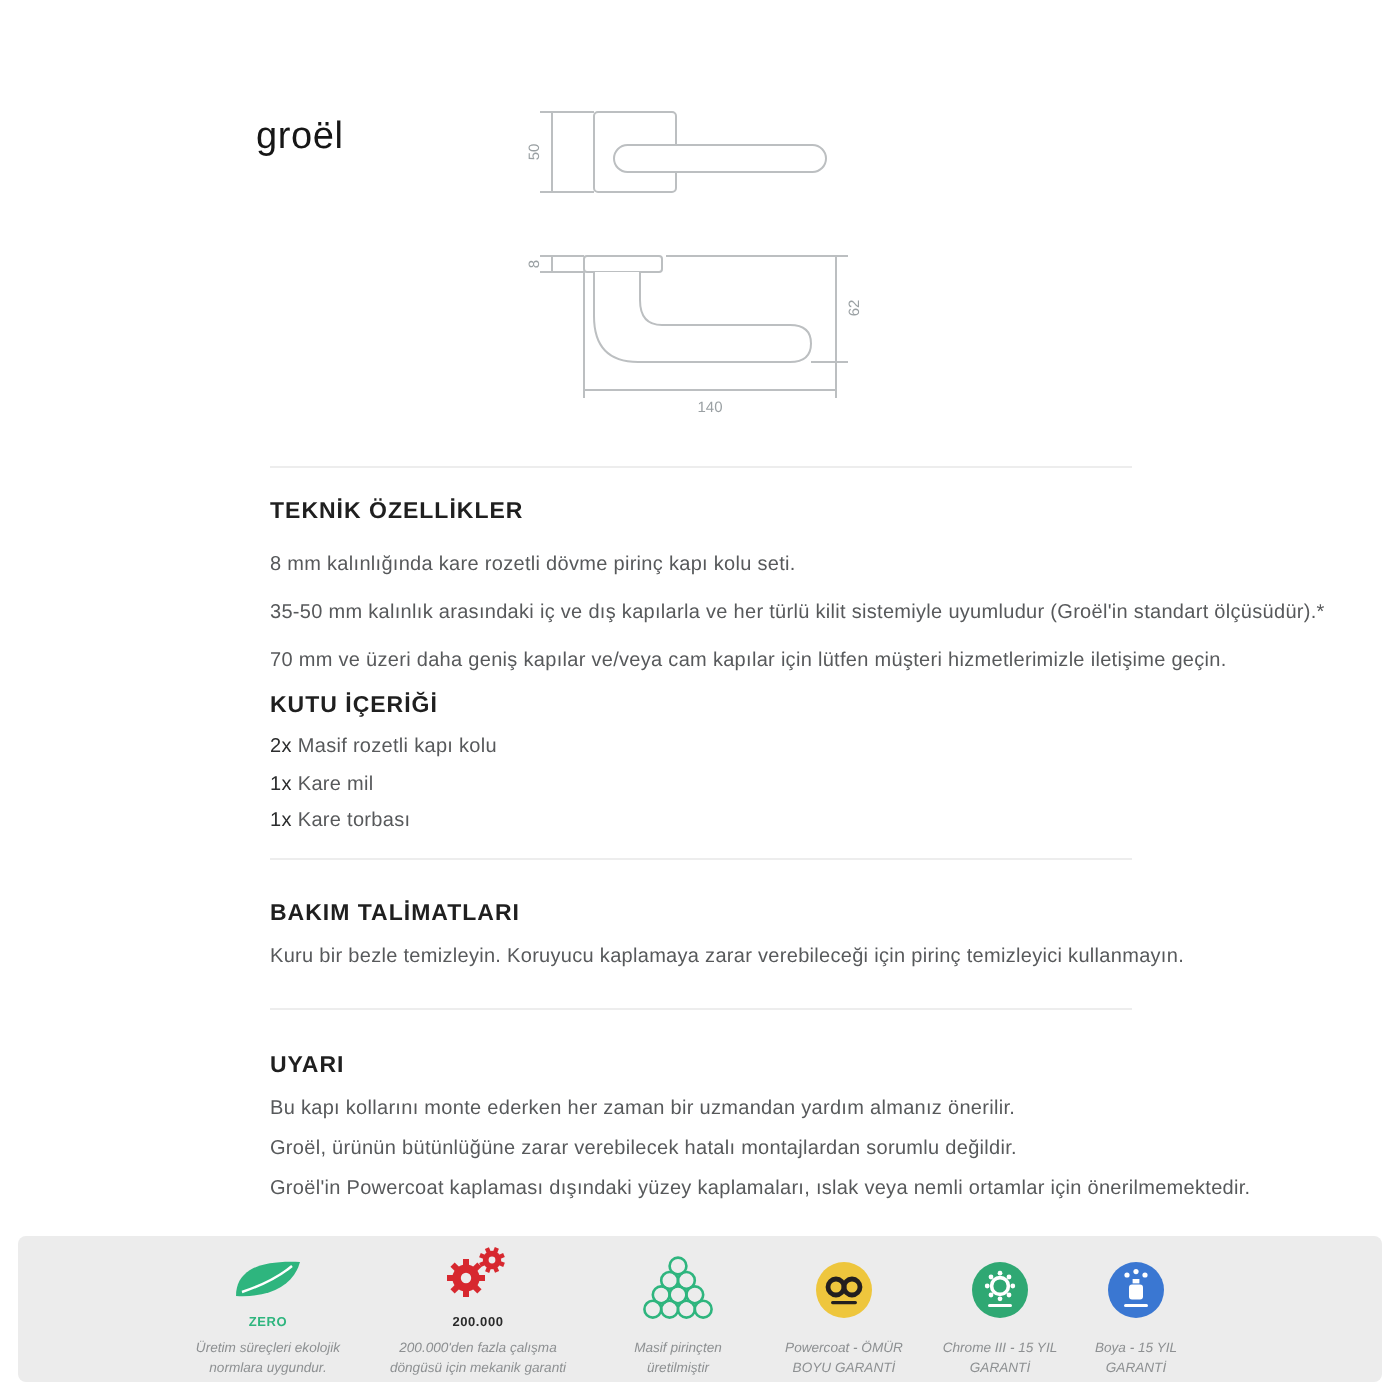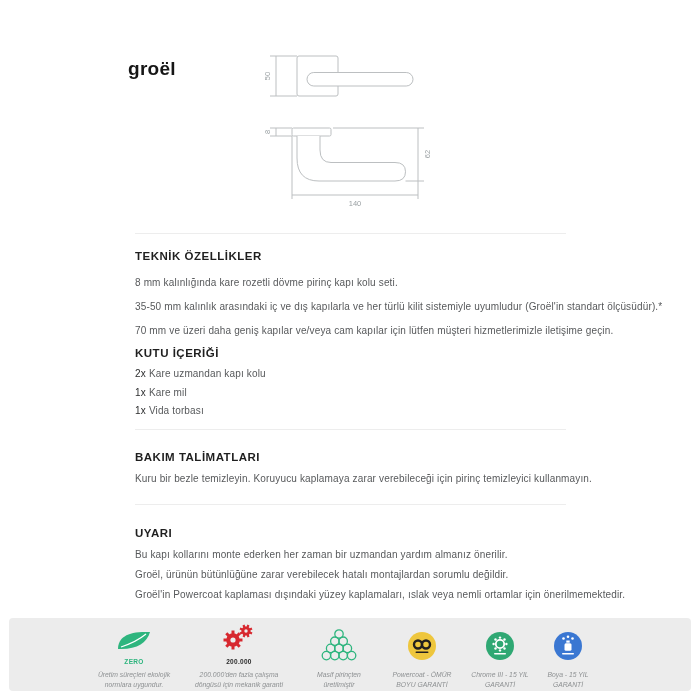--- a/index.html
+++ b/index.html
@@ -1,21 +1,21 @@
 <!DOCTYPE html>
 <html><head>
 <meta charset="utf-8">
 <style>
   html,body{margin:0;padding:0;background:#fff;}
   .page{
     position:relative;width:700px;height:700px;background:#ffffff;
     font-family:"Liberation Sans",sans-serif;overflow:hidden;
   }
   
-  .logo{position:absolute;left:128px;top:58px;font-size:19px;font-weight:bold;
+  .logo{position:absolute;left:128px;top:58px;font-size:19px;font-weight:normal;
         letter-spacing:.3px;color:#161616;}
   
   .drawing{position:absolute;left:253px;top:42px;}
   .drawing text{font-family:"Liberation Sans",sans-serif;font-size:7.5px;fill:#9aa0a3;}
   
   .divider{position:absolute;left:135px;width:431px;height:1px;background:#ededed;}
   .sec-title{position:absolute;left:135px;font-size:11.5px;font-weight:bold;
              letter-spacing:.5px;color:#1f1f1f;white-space:nowrap;}
   .body-line{position:absolute;left:135px;font-size:10px;letter-spacing:.15px;
              color:#57595b;white-space:nowrap;}
@@ -73,27 +73,27 @@
   </svg>
 
   <div class="divider" style="top:233px"></div>
   <div class="sec-title" style="top:250px">TEKNİK ÖZELLİKLER</div>
   <div class="body-line" style="top:277px">8 mm kalınlığında kare rozetli dövme pirinç kapı kolu seti.</div>
   <div class="body-line" style="top:301px">35-50 mm kalınlık arasındaki iç ve dış kapılarla ve her türlü kilit sistemiyle uyumludur (Groël'in standart ölçüsüdür).*</div>
   <div class="body-line" style="top:325px">70 mm ve üzeri daha geniş kapılar ve/veya cam kapılar için lütfen müşteri hizmetlerimizle iletişime geçin.</div>
 
   <div class="sec-title" style="top:347px">KUTU İÇERİĞİ</div>
   <div class="body-line" style="top:368px">
-    <span class="qty">2x</span><span>Kare uzmandan kapı kolu</span>
+    <span class="qty">2x</span><span>Masif rozetli kapı kolu</span>
   </div>
   <div class="body-line" style="top:387px">
     <span class="qty">1x</span><span>Kare mil</span>
   </div>
   <div class="body-line" style="top:405px">
-    <span class="qty">1x</span><span>Vida torbası</span>
+    <span class="qty">1x</span><span>Kare torbası</span>
   </div>
 
   <div class="divider" style="top:429px"></div>
   <div class="sec-title" style="top:451px">BAKIM TALİMATLARI</div>
   <div class="body-line" style="top:473px">Kuru bir bezle temizleyin. Koruyucu kaplamaya zarar verebileceği için pirinç temizleyici kullanmayın.</div>
 
   <div class="divider" style="top:504px"></div>
   <div class="sec-title" style="top:527px">UYARI</div>
   <div class="body-line" style="top:569px">Groël, ürünün bütünlüğüne zarar verebilecek hatalı montajlardan sorumlu değildir.</div>
   <div class="body-line" style="top:549px">Bu kapı kollarını monte ederken her zaman bir uzmandan yardım almanız önerilir.</div>

